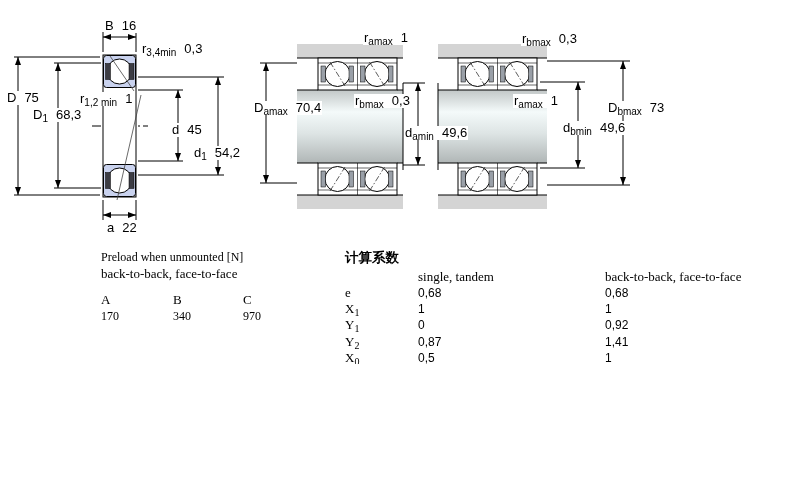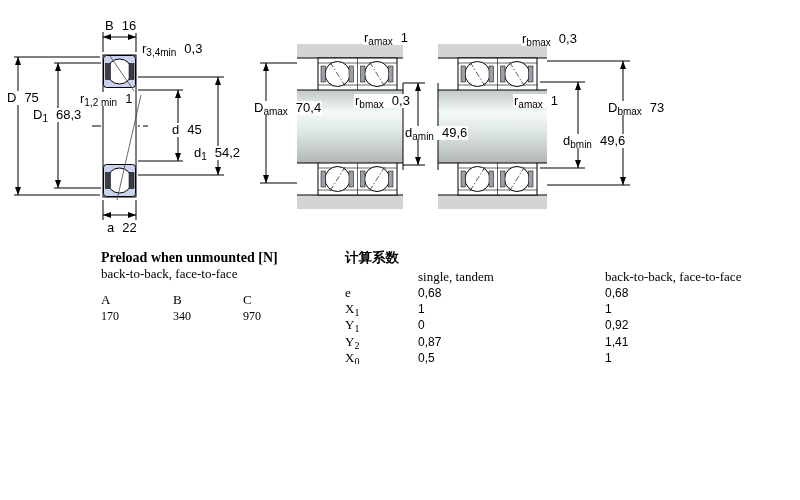--- a/index.html
+++ b/index.html
@@ -9,21 +9,21 @@
 
   
   .dim-label{position:absolute;background:#fff;font-size:13px;line-height:14px;
              white-space:nowrap;padding:0 1px;z-index:5;}
   .dim-label sub{font-size:10px;line-height:0;vertical-align:-3px;}
   .dim-label .val{margin-left:8px;}
 
   
   .tbl{position:absolute;z-index:4;}
   .preload{left:101px;top:250px;width:270px;font-family:"Liberation Serif",serif;}
-  .preload .title{font-weight:bold;font-size:14px;line-height:15px;}
+  .preload .title{font-weight:normal;font-size:12px;line-height:15px;}
   .preload .subtitle{font-size:13px;line-height:15px;margin-top:1px;}
   .preload .grid{display:grid;grid-template-columns:72px 70px 60px;}
   .preload .hdr-grid{margin-top:11px;font-size:13px;line-height:16px;}
   .preload .val-grid{font-family:Liberation Serif, serif;font-size:12px;line-height:16px;}
 
   .factors{left:345px;top:250px;width:440px;font-family:"Liberation Serif",serif;}
   .factors .title{font-weight:bold;font-size:13.5px;line-height:15px;margin-bottom:4px;}
   .factors .row{display:grid;grid-template-columns:73px 187px auto;line-height:16.2px;}
   .factors .hdr-row{font-size:13px;line-height:16px;}
   .factors .lbl{font-size:13px;}
@@ -219,21 +219,21 @@
 
   <div class="dim-label" style="left:521px;top:32px">
     <span>r</span><sub>bmax</sub><span class="val">0,3</span>
   </div>
   <div class="dim-label" style="left:513px;top:94px">
     <span>r</span><sub>amax</sub><span class="val">1</span>
   </div>
   <div class="dim-label" style="left:607px;top:101px">
     <span>D</span><sub>bmax</sub><span class="val">73</span>
   </div>
-  <div class="dim-label" style="left:562px;top:134px">
+  <div class="dim-label" style="left:562px;top:121px">
     <span>d</span><sub>bmin</sub><span class="val">49,6</span>
   </div>
 
   <div class="tbl preload">
     <div class="title">Preload when unmounted [N]</div>
     <div class="subtitle">back-to-back, face-to-face</div>
     <div class="grid hdr-grid">
       <div>A</div>
       <div>B</div>
       <div>C</div>

